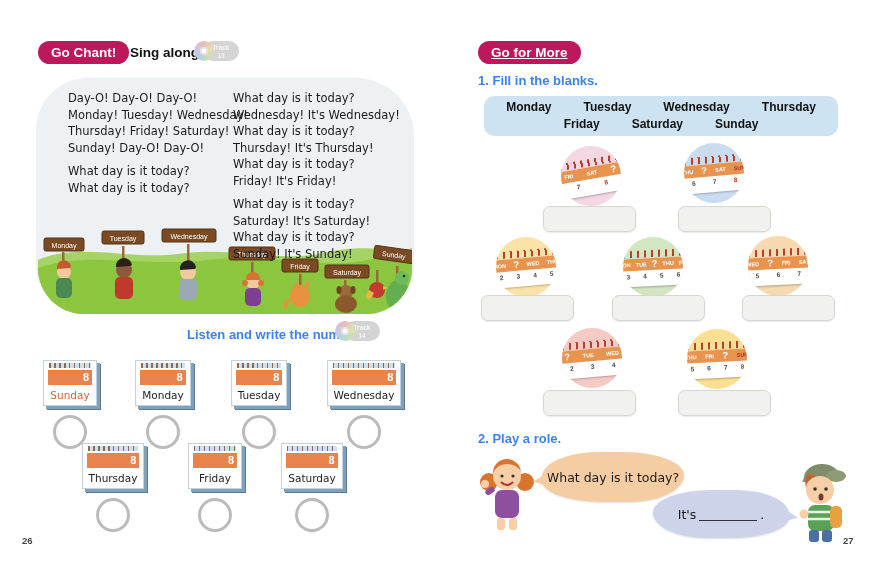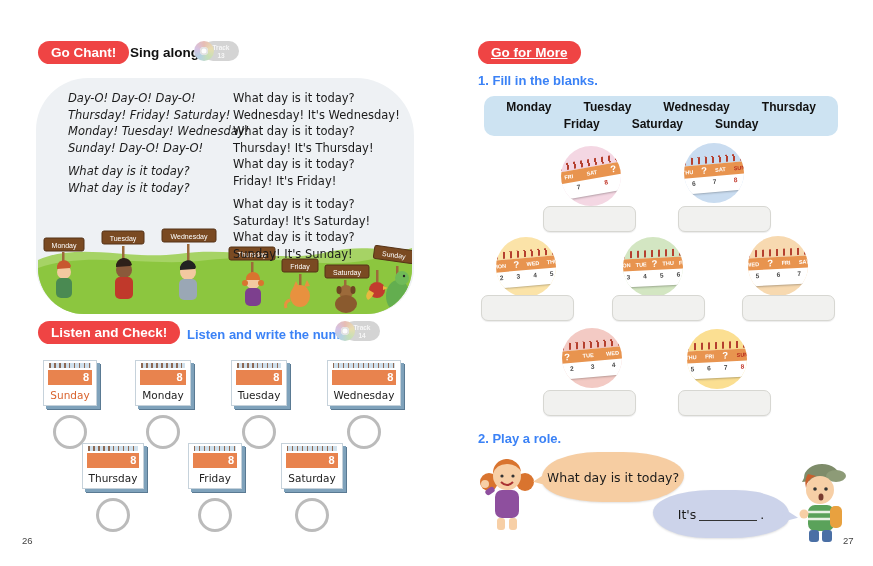--- a/index.html
+++ b/index.html
@@ -1,21 +1,21 @@
 <!DOCTYPE html>
 <html><head>
 <meta charset="utf-8">
 <style>
   * { margin:0; padding:0; box-sizing:border-box; }
   html,body { background:#fff; }
   body { font-family:"Liberation Sans", sans-serif; }
   #spread { position:relative; width:873px; height:566px; background:#ffffff; overflow:hidden; }
 
   
-  .badge { position:absolute; background:#ef4444; color:#fff; font-weight:bold;
+  .badge { position:absolute; background:#be185d; color:#fff; font-weight:bold;
            font-size:13.5px; padding:4px 13px; border-radius:14px; white-space:nowrap; }
   .inline-label { position:absolute; font-weight:bold; font-size:13.5px; color:#111; white-space:nowrap; }
   .small-label { position:absolute; font-weight:bold; font-size:13px; color:#3b82f6; white-space:nowrap; }
 
   
   .track { position:absolute; width:46px; height:22px; }
   .track .pill { position:absolute; left:9px; top:1px; width:36px; height:20px; background:#d4d4d4;
                  border-radius:10px; color:#f6f6f6; text-align:center; font-size:6.5px; font-weight:bold;
                  padding-top:3px; line-height:1.25; }
   .track .cd { position:absolute; left:0; top:1px; width:20px; height:20px; border-radius:50%;
@@ -82,43 +82,43 @@
               border-top:6px solid transparent; border-bottom:8px solid transparent;
               border-right:16px solid #f6cda2; transform:rotate(-12deg); }
   .a-bubble { left:653px; top:490px; width:136px; height:48px; background:#ccd3ea;
               border-radius:60% 55% 60% 55% / 65% 70% 60% 75%; box-shadow:0 1px 2px rgba(0,0,0,.12); }
   .a-bubble::after { content:''; position:absolute; right:-9px; top:20px; width:0; height:0;
               border-top:6px solid transparent; border-bottom:8px solid transparent;
               border-left:16px solid #ccd3ea; transform:rotate(12deg); }
   .blank-line { display:inline-block; width:58px; height:13px; border-bottom:1.5px solid #333; margin:0 3px; }
 
   .char { position:absolute; }
-  .page-num { position:absolute; font-size:9.5px; color:#444; }
+  .page-num { position:absolute; font-size:9.5px; color:#444;font-weight:bold; }
 </style>
 </head>
 <body>
 
 <div id="spread">
 
   <div class="badge" style="left:38px; top:41px;">Go Chant!</div>
   <div class="inline-label" style="left:130px; top:45px;">Sing along.</div>
   <div class="track" style="left:194px; top:40px;">
     <div class="pill">
       <div>Track</div>
       <div>13</div>
     </div>
     <div class="cd"></div>
   </div>
 
   <div class="blob"></div>
 
-  <div class="chant-col" style="left:68px; top:90px;font-style:italic;">
+  <div class="chant-col" style="left:68px; top:90px;">
       <div class="chant-line">Day-O! Day-O! Day-O!</div>
+      <div class="chant-line">Monday! Tuesday! Wednesday!</div>
       <div class="chant-line">Thursday! Friday! Saturday!</div>
-      <div class="chant-line">Monday! Tuesday! Wednesday!</div>
       <div class="chant-line">Sunday! Day-O! Day-O!</div>
       <div class="chant-line gap"></div>
       <div class="chant-line">What day is it today?</div>
       <div class="chant-line">What day is it today?</div>
     </div>
   <div class="chant-col" style="left:233px; top:90px;">
       <div class="chant-line">What day is it today?</div>
       <div class="chant-line">Wednesday! It's Wednesday!</div>
       <div class="chant-line">What day is it today?</div>
       <div class="chant-line">Thursday! It's Thursday!</div>
@@ -214,21 +214,20 @@
         <rect x="287" y="39" width="44" height="13" rx="2" fill="#7a4a22" stroke="#553317"></rect>
         <text x="309" y="48.5" text-anchor="middle" font-size="7" fill="#fff">Saturday</text>
       </g>
       <g transform="rotate(8 356 28)">
         <rect x="336" y="22" width="40" height="13" rx="2" fill="#7a4a22" stroke="#553317"></rect>
         <text x="356" y="31.5" text-anchor="middle" font-size="7" fill="#fff">Sunday</text>
       </g>
     </svg>
   </div>
 
-  <div class="badge" style="left:38px; top:321px;">Listen and Check!</div>
   <div class="small-label" style="left:187px; top:327px;">Listen and write the number.</div>
   <div class="track" style="left:335px; top:320px;">
     <div class="pill">
       <div>Track</div>
       <div>14</div>
     </div>
     <div class="cd"></div>
   </div>
 
   <div class="cal-unit" style="left:28px; top:360px;">

